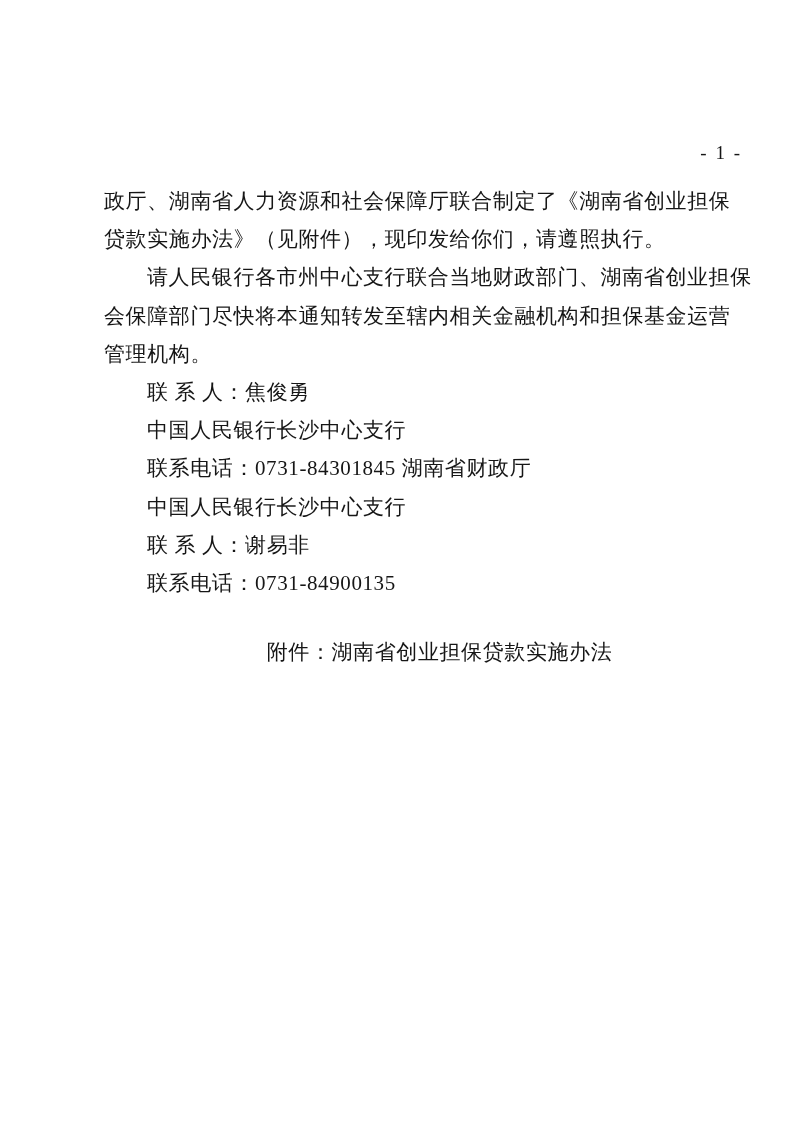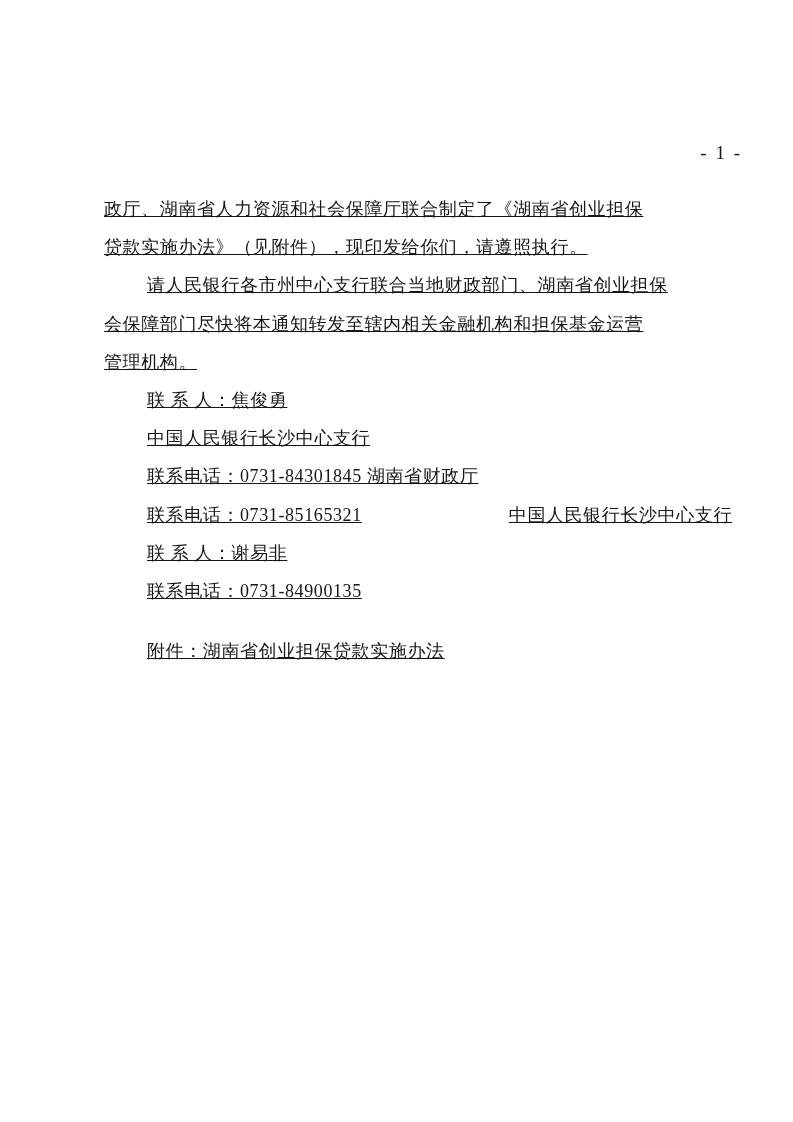--- a/index.html
+++ b/index.html
@@ -19,43 +19,43 @@
     position: absolute;
     top: 142px;
     right: 51px;
     font-size: 19px;
     letter-spacing: 2px;
     white-space: pre;
   }
   .content {
     position: absolute;
     left: 104px;
-    top: 190px;
+    top: 182px;
     width: 628px;
-    font-size: 18px;
+    font-size: 21px;
     letter-spacing: 0.6px;
-    text-decoration: underline;
   }
   .line {
     height: 38.2px;
     line-height: 38.2px;
     white-space: pre;
   }
   .indent {
     padding-left: 43px;
   }
   .line-split {
     display: flex;
     justify-content: space-between;
   }
   .line-split span {
     white-space: pre;
   }
   .attachment {
-    margin-top: 22px;
+    margin-top: 31px;
+    text-align: center;
   }
 </style>
 </head>
 <body>
 
 <div class="page-number">- 1 -</div>
 
 <div class="content">
 
   <div class="line">政厅、湖南省人力资源和社会保障厅联合制定了《湖南省创业担保</div>
@@ -69,21 +69,20 @@
   <div class="line">管理机构。</div>
 
   <div class="line indent">联 系 人：焦俊勇</div>
 
   <div class="line indent">中国人民银行长沙中心支行</div>
 
   <div class="line indent">联系电话：0731-84301845 湖南省财政厅</div>
 
 
   <div class="line line-split indent">
-    <span>联系电话：0731-85165321</span>
     <span>中国人民银行长沙中心支行</span>
   </div>
 
   <div class="line indent">联 系 人：谢易非</div>
 
   <div class="line indent">联系电话：0731-84900135</div>
 
   <div class="line indent attachment">附件：湖南省创业担保贷款实施办法</div>
 
 </div>

